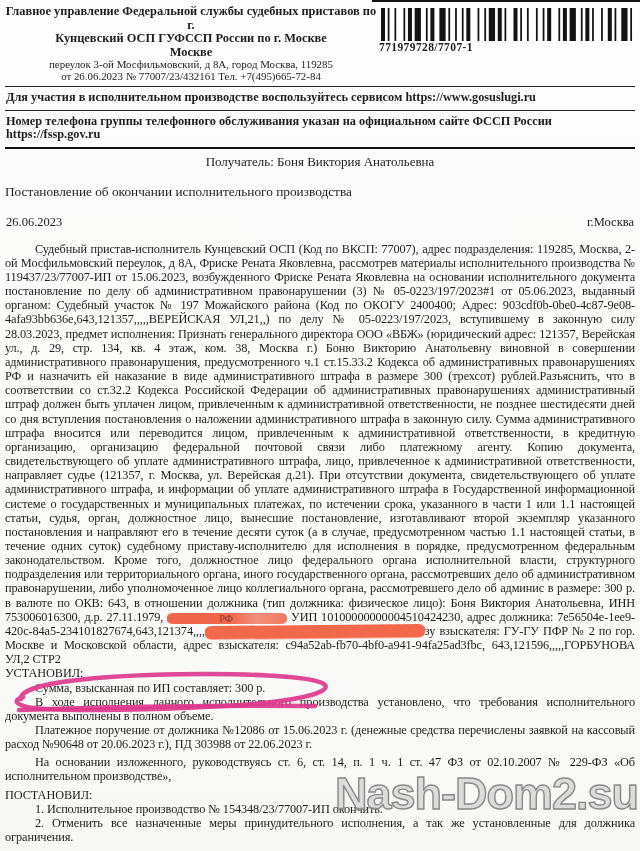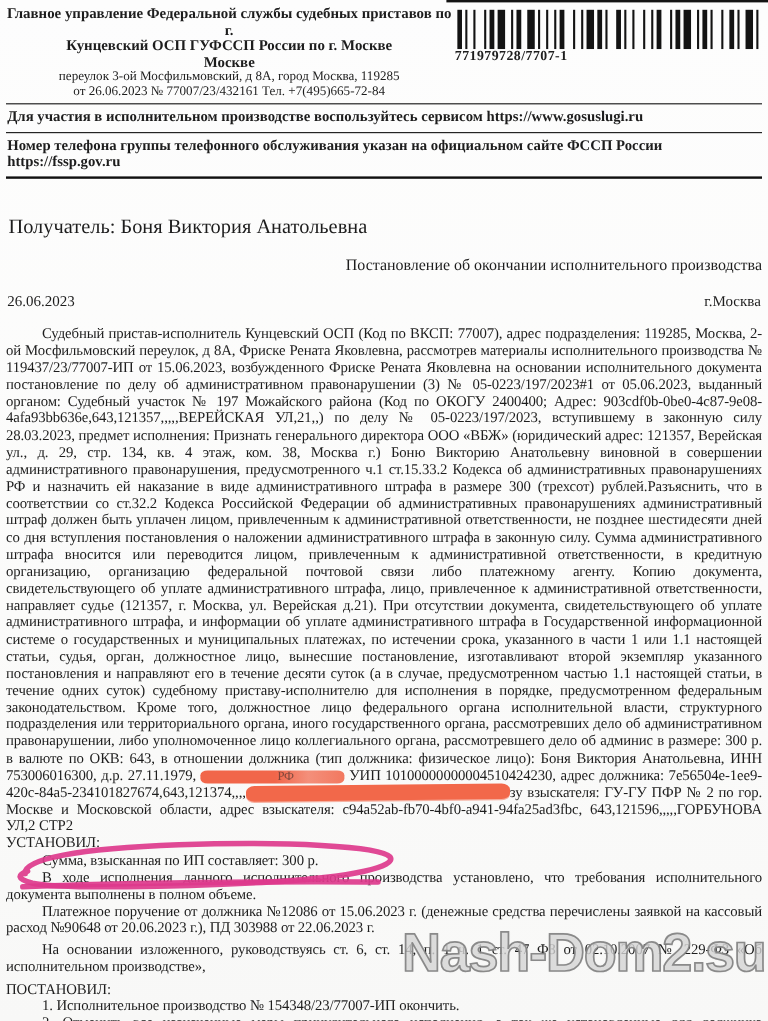--- a/index.html
+++ b/index.html
@@ -19,38 +19,38 @@
   .topline { position:absolute; left:372px; right:0; top:0; border-top:2.2px solid #141414; }
   .barcode-wrap { position:absolute; left:374px; top:3px; width:260px; text-align:left; }
   .bars { width:256px; height:33px; display:block; margin:0 auto; }
   .bars rect { fill:#131313; }
   .bc-num { font-size:11.5px; font-weight:bold; letter-spacing:0.4px; line-height:13px; }
 
   .rule    { border-top:1.6px solid #242424; margin:3px 0 0 0; }
   .rule2   { border-top:1.4px solid #242424; margin:2px 0 0 0; }
   .rule-th { border-top:2.8px solid #101010; margin:2px 0 0 0; }
   .notice  { font-weight:bold; font-size:12.3px; line-height:13.5px; padding:4px 1px 3px; }
-  .recipient { text-align:left; font-size:17px; padding:5px 2px 0;margin-top:25px; }
+  .recipient { text-align:center; font-size:13px; padding:5px 2px 0; }
 
-  .title { text-align:right; font-size:13.3px; margin-top:14px; }
+  .title { text-align:left; font-size:13.3px; margin-top:14px; }
   .daterow { display:flex; justify-content:space-between; font-size:12.5px; margin-top:15px; padding:0 1px; }
 
   
   .bodytext { margin-top:12px; font-size:12.3px; line-height:14.15px; text-align:justify; letter-spacing:-0.1px; }
   .bodytext p { margin:0; text-indent:30px; }
   .center-head { text-align:left; text-indent:0 !important; }
   .mt4 { margin-top:4px !important; }
 
   
   .redact { display:inline-block; vertical-align:text-bottom; position:relative; }
   .redact-1 {
     width:120px; height:11px; border-radius:6px/4px;
     background:linear-gradient(90deg, #f1664a 0%, #f1664a 52%, rgba(241,102,74,0.72) 75%, rgba(241,102,74,0.88) 100%);
   }
-  .redact-1 i { font-style:normal; display:block; font-size:10.5px; line-height:11px; padding-left:34px; color:rgba(35,35,35,0.55); }
+  .redact-1 i { font-style:normal; display:block; font-size:10.5px; line-height:11px; padding-left:22px; color:rgba(35,35,35,0.55); }
   .redact-2 {
     width:220px; height:13px; border-radius:7px/5px; background:#f2684a;
     transform:rotate(-0.6deg); box-shadow:0 1px 0 rgba(242,104,74,0.5);
   }
 
   
   .sum-p { position:relative; }
   .marker-svg { position:absolute; left:-6px; top:-18px; width:348px; height:54px; pointer-events:none; }
   .marker-svg path { fill:none; stroke:#dd3a8c; stroke-width:4.6; stroke-linecap:round; opacity:0.92; }
 

